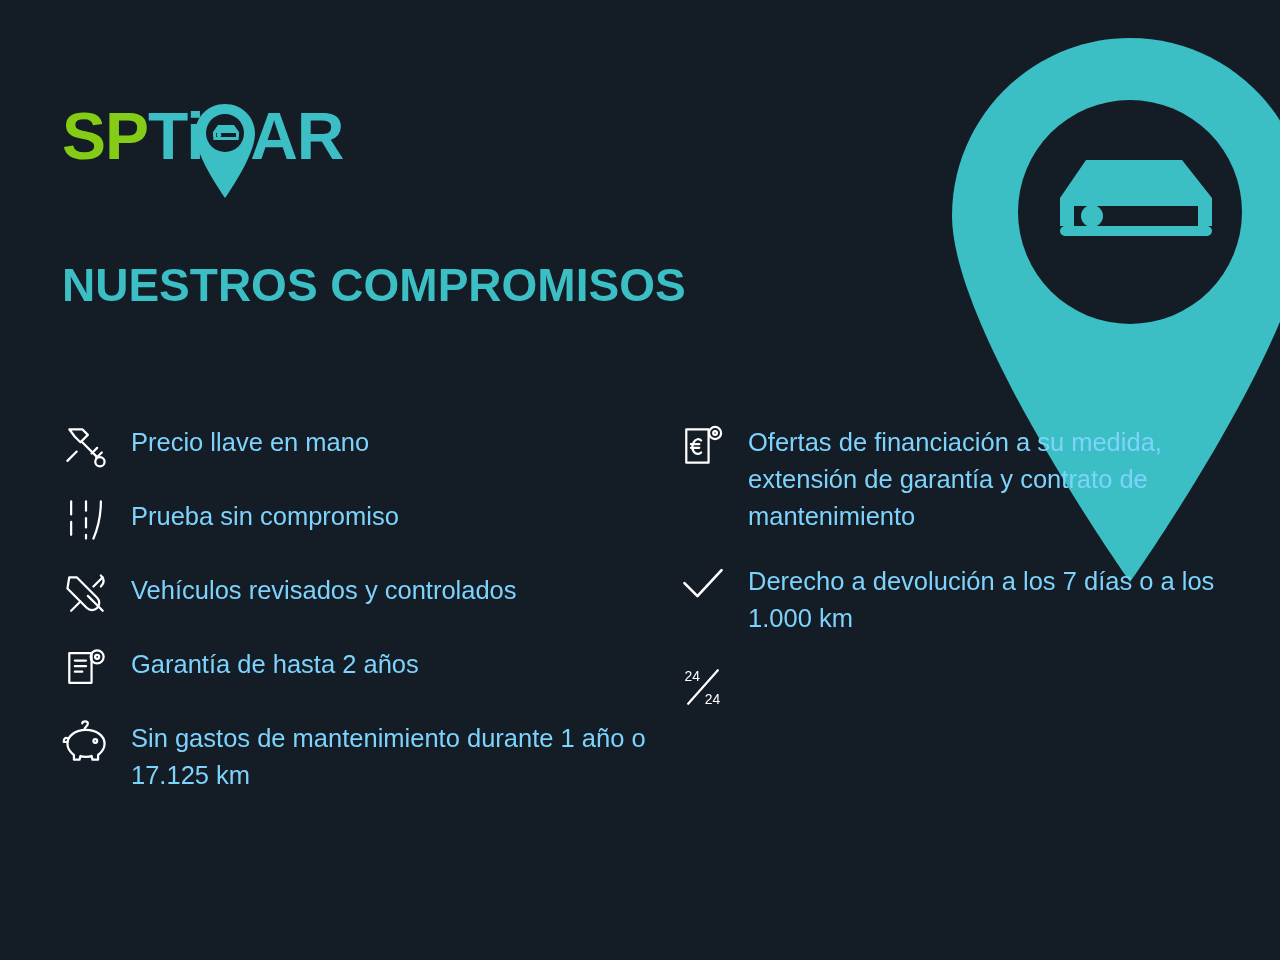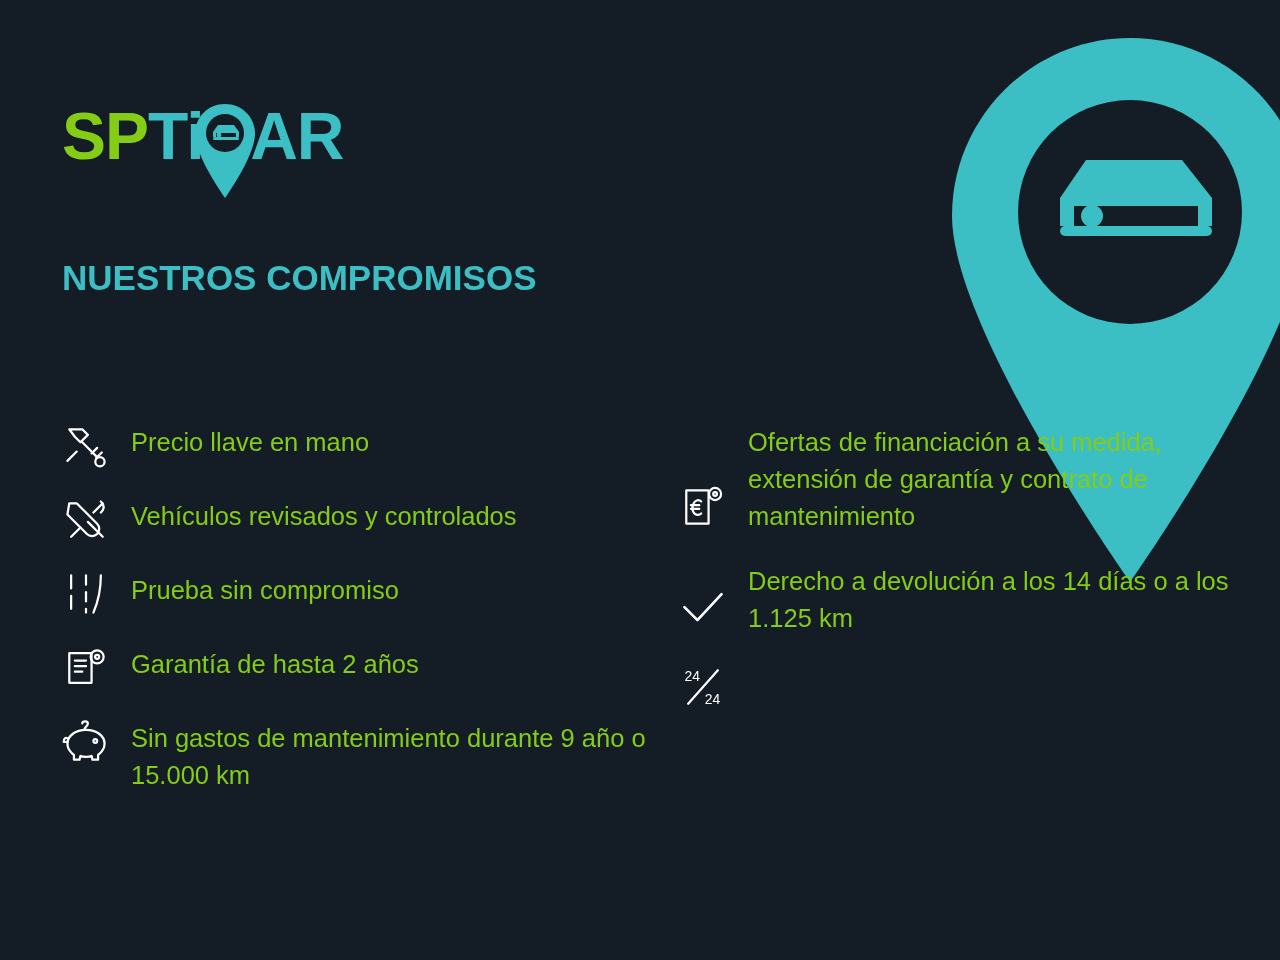--- a/index.html
+++ b/index.html
@@ -51,21 +51,21 @@
     top: 2px;
     width: 64px;
     height: 98px;
   }
 
   
   .heading {
     position: absolute;
     left: 62px;
     top: 258px;
-    font-size: 35px;
+    font-size: 46px;
     font-weight: bold;
     color: #3bbfc4;
     letter-spacing: 0px;
     white-space: nowrap;
   }
 
   
   .col {
     position: absolute;
     top: 418px;
@@ -83,24 +83,24 @@
     min-width: 62px;
     height: 56px;
     display: flex;
     align-items: center;
     justify-content: center;
     margin-right: 14px;
   }
   .item-text {
     font-size: 25.5px;
     line-height: 37px;
-    color: #84cc16;
+    color: #7dd3fc;
     padding-top: 6px;
   }
-  .col-right .item { margin-bottom: 22px; align-items: flex-end; }
+  .col-right .item { margin-bottom: 22px; }
   .col-right .item-text { font-size: 25.5px; }
 </style>
 </head>
 <body>
 
 <div class="bg-pin">
   <svg viewBox="0 0 420 560" width="420" height="560" xmlns="http://www.w3.org/2000/svg">
     <path d="M210 8 C112 8 32 88 32 186 C32 300 210 552 210 552 C210 552 388 300 388 186 C388 88 308 8 210 8 Z" fill="#3bbfc4"></path>
     <circle cx="210" cy="182" r="112" fill="#141c26"></circle>
 
@@ -142,66 +142,66 @@
         <path d="M39 41 L45 35"></path>
         <circle cx="43" cy="45" r="5"></circle>
         <path d="M8 44 L18 34"></path>
       </svg>
     </span>
     <span class="item-text">Precio llave en mano</span>
   </div>
 
   <div class="item">
     <span class="icon-box">
-      <svg viewBox="0 0 56 56" width="52" height="52" xmlns="http://www.w3.org/2000/svg" fill="none" stroke="#ffffff" stroke-width="2.4" stroke-linecap="round" stroke-linejoin="round">
-        <path d="M10 10 L18 10 L40 32 C43 35 43 40 40 43 C37 46 32 46 29 43 L8 22 Z"></path>
-        <path d="M46 10 L36 20 M44 8 C48 12 48 16 44 20"></path>
-        <path d="M46 46 L30 30"></path>
-        <path d="M12 46 L22 36"></path>
-      </svg>
-    </span>
-    <span class="item-text">Vehículos revisados y controlados</span>
-  </div>
-
-  <div class="item">
-    <span class="icon-box">
       <svg viewBox="0 0 56 56" width="52" height="52" xmlns="http://www.w3.org/2000/svg" fill="none" stroke="#ffffff" stroke-width="2.4" stroke-linecap="round">
         <path d="M12 8 L12 22"></path>
         <path d="M12 30 L12 44"></path>
         <path d="M28 8 L28 18"></path>
         <path d="M28 26 L28 36"></path>
         <path d="M28 44 L28 48"></path>
         <path d="M44 8 C44 20 42 34 36 48"></path>
       </svg>
     </span>
     <span class="item-text">Prueba sin compromiso</span>
   </div>
 
   <div class="item">
     <span class="icon-box">
       <svg viewBox="0 0 56 56" width="52" height="52" xmlns="http://www.w3.org/2000/svg" fill="none" stroke="#ffffff" stroke-width="2.4" stroke-linecap="round" stroke-linejoin="round">
+        <path d="M10 10 L18 10 L40 32 C43 35 43 40 40 43 C37 46 32 46 29 43 L8 22 Z"></path>
+        <path d="M46 10 L36 20 M44 8 C48 12 48 16 44 20"></path>
+        <path d="M46 46 L30 30"></path>
+        <path d="M12 46 L22 36"></path>
+      </svg>
+    </span>
+    <span class="item-text">Vehículos revisados y controlados</span>
+  </div>
+
+  <div class="item">
+    <span class="icon-box">
+      <svg viewBox="0 0 56 56" width="52" height="52" xmlns="http://www.w3.org/2000/svg" fill="none" stroke="#ffffff" stroke-width="2.4" stroke-linecap="round" stroke-linejoin="round">
         <path d="M10 12 L34 12 L34 44 L10 44 Z"></path>
         <path d="M16 20 L28 20 M16 26 L28 26 M16 32 L24 32"></path>
         <circle cx="40" cy="16" r="7"></circle>
         <circle cx="40" cy="16" r="2.2"></circle>
       </svg>
     </span>
     <span class="item-text">Garantía de hasta 2 años</span>
   </div>
 
   <div class="item">
     <span class="icon-box">
       <svg viewBox="0 0 56 56" width="52" height="52" xmlns="http://www.w3.org/2000/svg" fill="none" stroke="#ffffff" stroke-width="2.4" stroke-linecap="round" stroke-linejoin="round">
         <path d="M8 30 C8 21 17 15 28 15 C39 15 48 21 48 30 C48 35 45 39 41 42 L41 47 L35 47 L34 43 C32 44 30 44 28 44 C26 44 24 44 22 43 L21 47 L15 47 L15 42 C11 39 8 35 8 30 Z"></path>
         <path d="M8 28 L4 28 C4 24 6 23 8 24"></path>
         <circle cx="38" cy="27" r="2"></circle>
         <path d="M24 8 C24 5 30 5 30 8 C30 11 26 12 26 15"></path>
       </svg>
     </span>
-    <span class="item-text">Sin gastos de mantenimiento durante 9 año o 15.000 km</span>
+    <span class="item-text">Sin gastos de mantenimiento durante 1 año o 17.125 km</span>
   </div>
 
 
 </div>
 
 <div class="col col-right">
 
   <div class="item">
     <span class="icon-box">
       <svg viewBox="0 0 56 56" width="52" height="52" xmlns="http://www.w3.org/2000/svg" fill="none" stroke="#ffffff" stroke-width="2.4" stroke-linecap="round" stroke-linejoin="round">
@@ -214,21 +214,21 @@
     </span>
     <span class="item-text">Ofertas de financiación a su medida, extensión de garantía y contrato de mantenimiento</span>
   </div>
 
   <div class="item">
     <span class="icon-box">
       <svg viewBox="0 0 56 56" width="52" height="52" xmlns="http://www.w3.org/2000/svg" fill="none" stroke="#ffffff" stroke-width="2.8" stroke-linecap="round" stroke-linejoin="round">
         <path d="M8 26 L22 40 L48 12"></path>
       </svg>
     </span>
-    <span class="item-text">Derecho a devolución a los 14 días o a los 1.125 km</span>
+    <span class="item-text">Derecho a devolución a los 7 días o a los 1.000 km</span>
   </div>
 
   <div class="item">
     <span class="icon-box">
       <svg viewBox="0 0 56 56" width="52" height="52" xmlns="http://www.w3.org/2000/svg" fill="none" stroke="#ffffff" stroke-width="2.4" stroke-linecap="round" stroke-linejoin="round">
         <path d="M44 10 L12 46"></path>
         <text x="8" y="22" font-family="Liberation Sans, sans-serif" font-size="15" fill="#ffffff" stroke="none">24</text>
         <text x="30" y="46" font-family="Liberation Sans, sans-serif" font-size="15" fill="#ffffff" stroke="none">24</text>
       </svg>
     </span>

